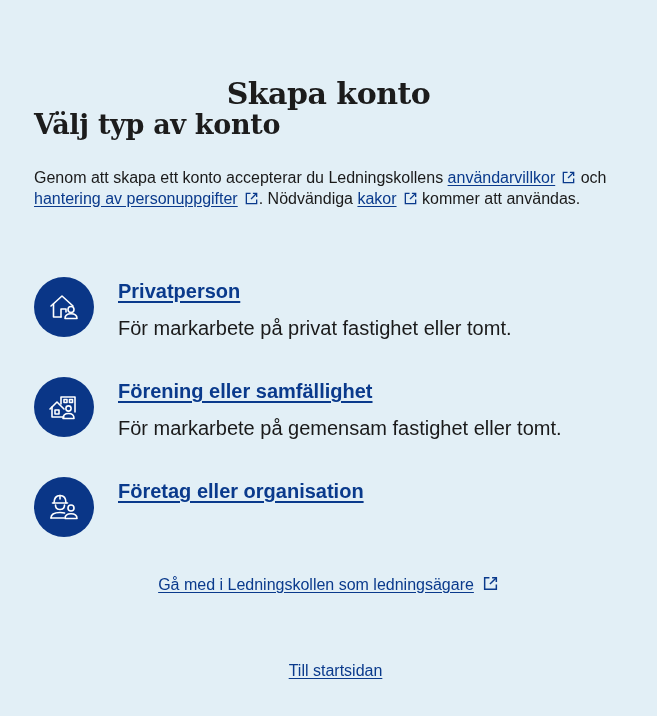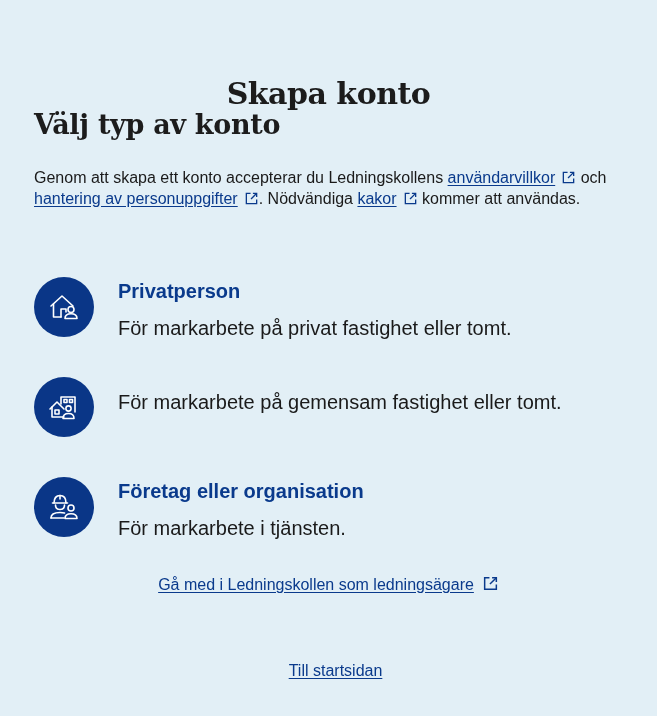--- a/index.html
+++ b/index.html
@@ -57,20 +57,21 @@
     background: #0a3687;
     display: flex; align-items: center; justify-content: center;
     flex-shrink: 0;
   }
   .circle svg { width: 34px; height: 34px; }
   .option-text { margin-left: 24px; margin-top: 1px; }
   .option-title {
     display: block;
     font-size: 20px; font-weight: bold;
     color: #0a3a8c;
+    text-decoration: underline;
     text-underline-offset: 3px;
     line-height: 26px;
     cursor: pointer;
   }
   .option-desc {
     display: block;
     font-size: 20px; line-height: 28px;
     color: #1a1a1a;
     margin-top: 10px;
   }
@@ -125,40 +126,40 @@
         <path d="M5 17 V27 H17"></path>
         <rect x="8" y="20" width="4" height="4"></rect>
         <path d="M14 14 V7 H28 V22"></path>
         <rect x="17" y="9.5" width="3" height="3"></rect>
         <rect x="22.5" y="9.5" width="3" height="3"></rect>
         <circle cx="21.5" cy="18.5" r="2.6"></circle>
         <path d="M16 28.5 C16 25 18.5 23.5 21.5 23.5 C24.5 23.5 27 25 27 28.5 Z"></path>
       </svg>
     </div>
     <div class="option-text">
+      <a class="option-title">Förening eller samfällighet</a>
       <span class="option-desc">För markarbete på gemensam fastighet eller tomt.</span>
     </div>
   </div>
 
   <div class="option" style="top:200px;">
     <div class="circle">
       <svg viewBox="0 0 34 34" fill="none" stroke="#ffffff" stroke-width="1.6" stroke-linecap="round" stroke-linejoin="round">
         <path d="M7 13 C7 8 9.5 5.5 13 5.5 C16.5 5.5 19 8 19 13"></path>
         <path d="M5.5 13 H20.5"></path>
         <path d="M13 5.5 V9"></path>
         <path d="M8.5 15 C8.5 18 10.5 19.5 13 19.5 C15.5 19.5 17.5 18 17.5 15"></path>
         <path d="M4 28 C4 24 7.5 22.5 13 22.5 C15 22.5 16.5 22.7 17.5 23"></path>
         <path d="M4 28 H17"></path>
         <circle cx="24" cy="18" r="3"></circle>
         <path d="M18 28.5 C18 25 20.5 23.8 24 23.8 C27.5 23.8 30 25 30 28.5 Z"></path>
       </svg>
     </div>
     <div class="option-text">
       <a class="option-title">Företag eller organisation</a>
-      <span class="option-desc">För markarbete i tjänsten.</span>
     </div>
   </div>
 </div>
 
 <div class="footer-link" style="top:575px;">
   <a class="link">Gå med i Ledningskollen som ledningsägare</a><span class="ext-icon" style="width:17px;height:17px;margin-left:8px;"><svg viewBox="0 0 16 16" fill="none" stroke="#0a3a8c" stroke-width="1.4" style="width:17px;height:17px;">
         <path d="M7 2.5H2.5v11h11V9"></path>
         <path d="M9.5 2.5h4v4"></path>
         <path d="M13.5 2.5L7.5 8.5"></path>
       </svg></span>

